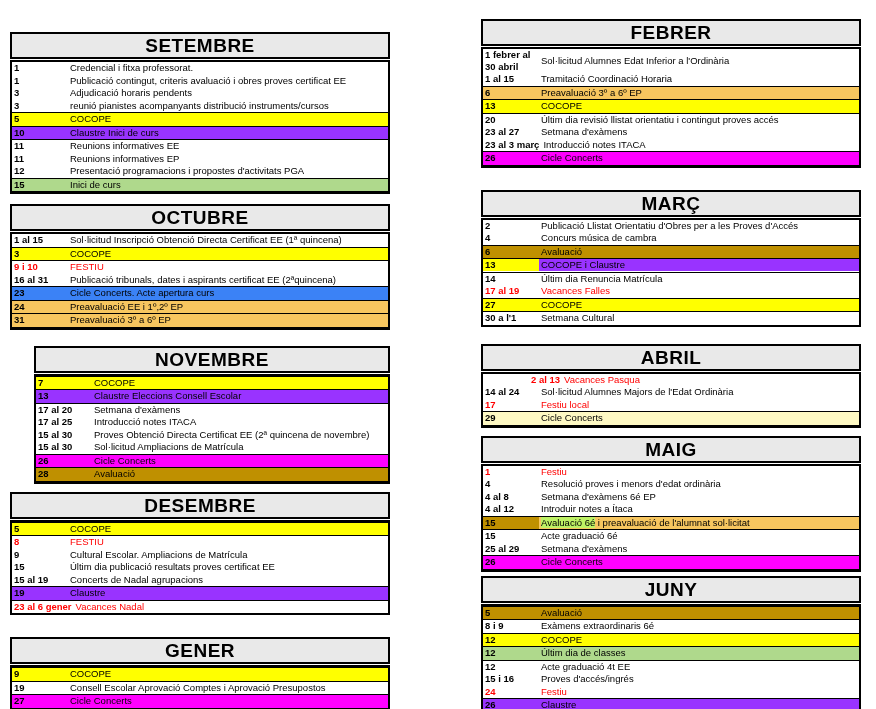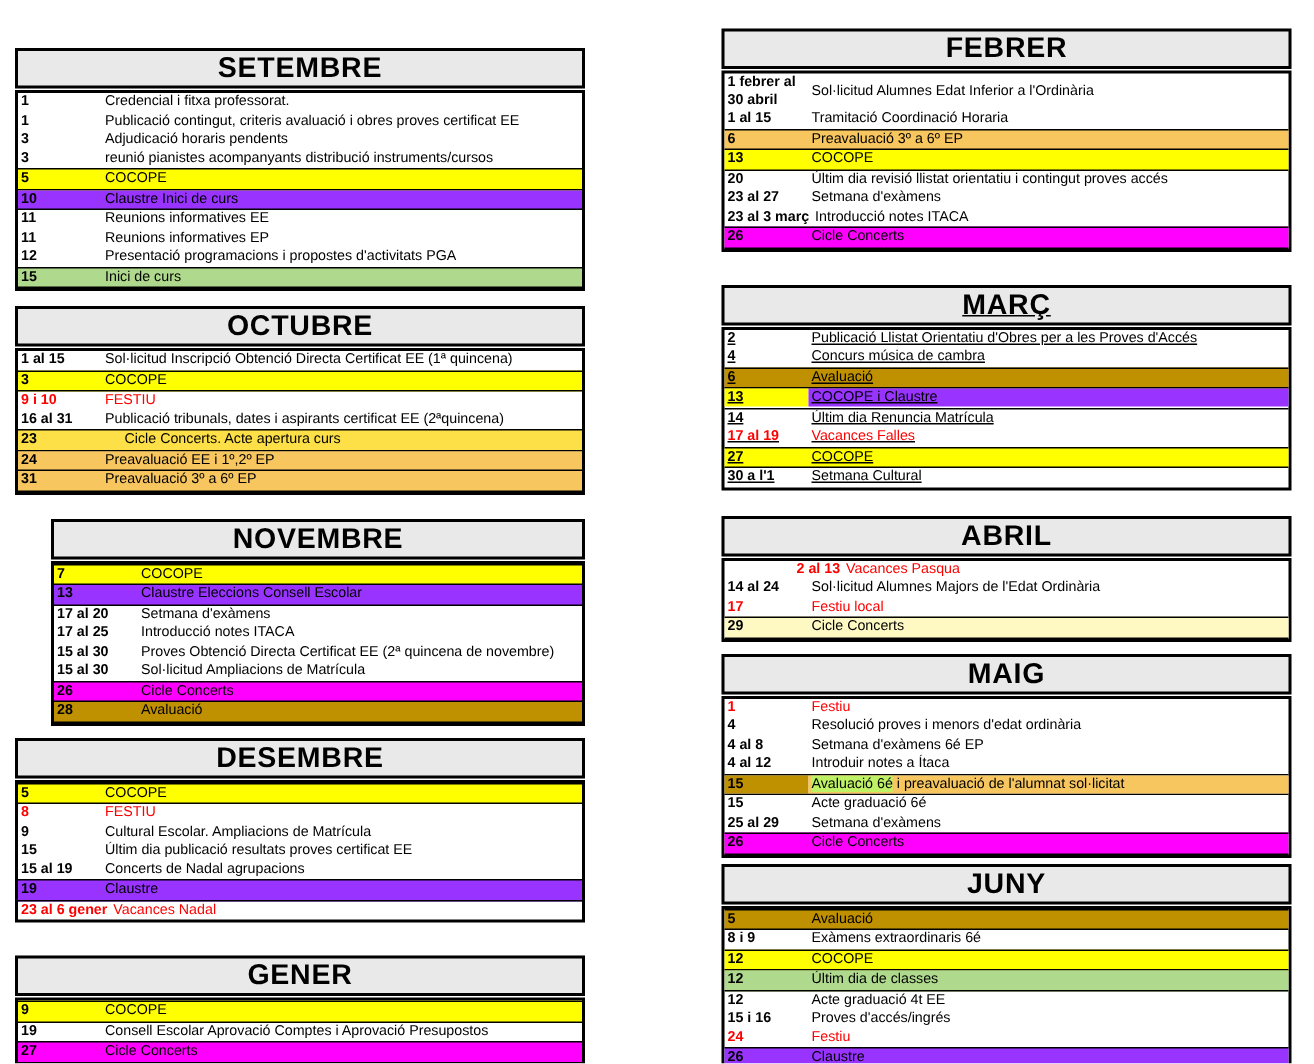--- a/index.html
+++ b/index.html
@@ -9,21 +9,21 @@
   }
   .col { position:absolute; width:380px; }
   .col-left  { left:10px;  top:32px; }
   .col-right { left:481px; top:19px; }
 
   .month { box-sizing:border-box; }
   .m-octubre  { margin-top:10px;border-radius:29px; }
   .m-novembre { margin-top:16px;padding-left:24px; }
   .m-desembre { margin-top:8px;  }
   .m-gener    { margin-top:22px; }
-  .m-marc     { margin-top:22px;text-decoration:underline; }
+  .m-marc     { margin-top:22px; }
   .m-abril    { margin-top:17px; }
   .m-maig     { margin-top:8px;  }
   .m-juny     { margin-top:4px;  }
 
   .month-header {
     border:2px solid #000; background:#e9e9e9;
     height:23px; line-height:23px; text-align:center;
     font-weight:bold; font-size:19px; letter-spacing:0.5px;
   }
   .month-body { border:2px solid #000; margin-top:1px; background:#fff; }
@@ -99,21 +99,21 @@
             <div class="cell event">COCOPE</div>
           </div>
           <div class="row">
             <div class="cell date" style="color: rgb(255, 0, 0);">9 i 10</div>
             <div class="cell event" style="color: rgb(255, 0, 0);">FESTIU</div>
           </div>
           <div class="row">
             <div class="cell date">16 al 31</div>
             <div class="cell event">Publicació tribunals, dates i aspirants certificat EE (2ªquincena)</div>
           </div>
-          <div class="row bordered" style="background: #fde047; gap: 13px;">
+          <div class="row bordered" style="background: #3b82f6;">
             <div class="cell date">23</div>
             <div class="cell event">Cicle Concerts. Acte apertura curs</div>
           </div>
           <div class="row bordered" style="background: rgb(247, 198, 95);">
             <div class="cell date">24</div>
             <div class="cell event">Preavaluació EE i 1º,2º EP</div>
           </div>
           <div class="row bordered" style="background: rgb(247, 198, 95);">
             <div class="cell date">31</div>
             <div class="cell event">Preavaluació 3º a 6º EP</div>

